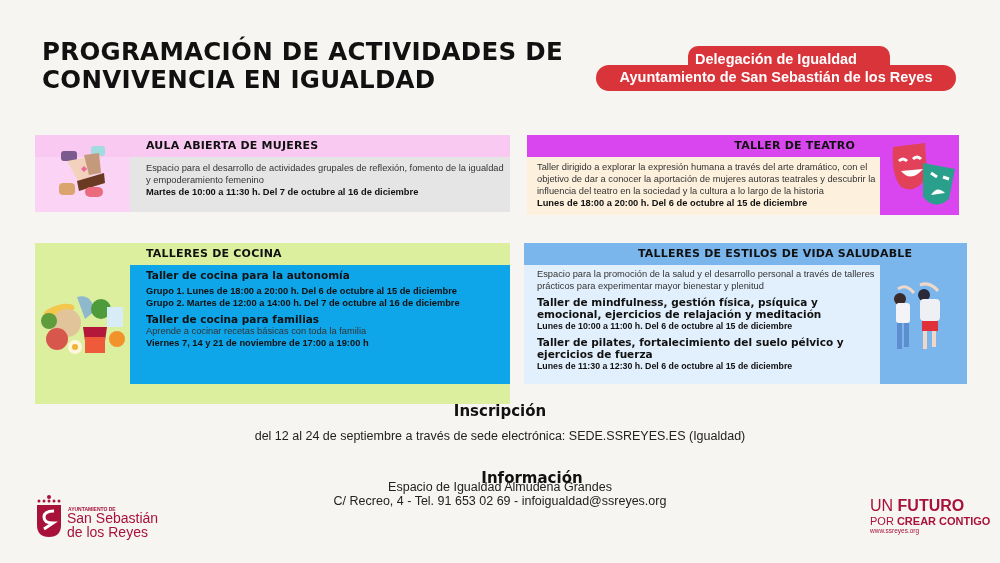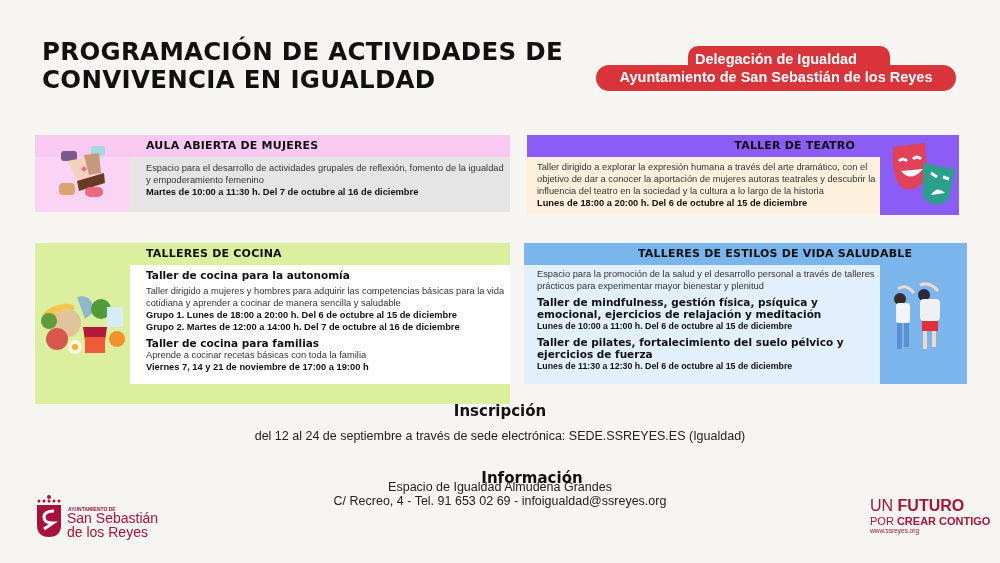--- a/index.html
+++ b/index.html
@@ -24,27 +24,27 @@
   .bold { font-weight: bold; color: #111; }
   .sub { font-family: "DejaVu Sans", sans-serif; font-weight: bold; font-size: 10.5px; line-height: 12px; color: #111; }
 
   
   #b1 { left: 35px; top: 135px; width: 475px; height: 77px; background: #fbd3f5; }
   #b1 .band { background: #f9c9f1; }
   #b1 .panel { left: 95px; top: 22px; width: 380px; height: 55px; background: #e5e5e5; padding: 5px 0 0 16px; }
   #b1 .band-title { left: 111px; }
 
   
-  #b2 { left: 527px; top: 135px; width: 432px; height: 80px; background: #8b5cf6; }
+  #b2 { left: 527px; top: 135px; width: 432px; height: 80px; background: #d946ef; }
   #b2 .panel { left: 0; top: 22px; width: 353px; height: 58px; background: #fdf1dd; padding: 4px 0 0 10px; }
   #b2 .band-title { right: 104px; }
 
   
   #b3 { left: 35px; top: 243px; width: 475px; height: 161px; background: #dcef9f; }
-  #b3 .panel { left: 95px; top: 22px; width: 380px; height: 119px; background: #ffffff; padding: 4px 0 0 16px; }
+  #b3 .panel { left: 95px; top: 22px; width: 380px; height: 119px; background: #0ea5e9; padding: 4px 0 0 16px; }
   #b3 .band-title { left: 111px; }
 
   
   #b4 { left: 524px; top: 243px; width: 443px; height: 141px; background: #7ab6ec; }
   #b4 .panel { left: 0; top: 22px; width: 356px; height: 119px; background: #e2effc; padding: 3px 0 11px 13px; }
   #b4 .band-title { left: 114px; }
 
   .gap { height: 4px; }
 
   .center { position: absolute; left: 0; width: 1000px; text-align: center; }
@@ -121,21 +121,20 @@
       <circle cx="18" cy="46" r="11" fill="#d8574d"></circle>
       <circle cx="36" cy="54" r="7" fill="#fff6dd"></circle>
       <circle cx="36" cy="54" r="3" fill="#f2b233"></circle>
       <path d="M44 34 h24 l-2 14 h-20z" fill="#b3183a"></path>
       <rect x="46" y="44" width="20" height="16" fill="#ef5b3a"></rect>
       <circle cx="78" cy="46" r="8" fill="#f2922a"></circle>
     </svg>
   </div>
   <div class="panel">
     <div class="sub" style="margin-bottom:4px;">Taller de cocina para la autonomía</div>
-    <div class="txt">Taller dirigido a mujeres y hombres para adquirir las competencias básicas para la vida cotidiana y aprender a cocinar de manera sencilla y saludable</div>
     <div class="txt bold">Grupo 1. Lunes de 18:00 a 20:00 h. Del 6 de octubre al 15 de diciembre</div>
     <div class="txt bold">Grupo 2. Martes de 12:00 a 14:00 h. Del 7 de octubre al 16 de diciembre</div>
     <div class="gap"></div>
     <div class="sub">Taller de cocina para familias</div>
     <div class="txt">Aprende a cocinar recetas básicas con toda la familia</div>
     <div class="txt bold">Viernes 7, 14 y 21 de noviembre de 17:00 a 19:00 h</div>
   </div>
 </div>
 
 <div class="box" id="b4">

